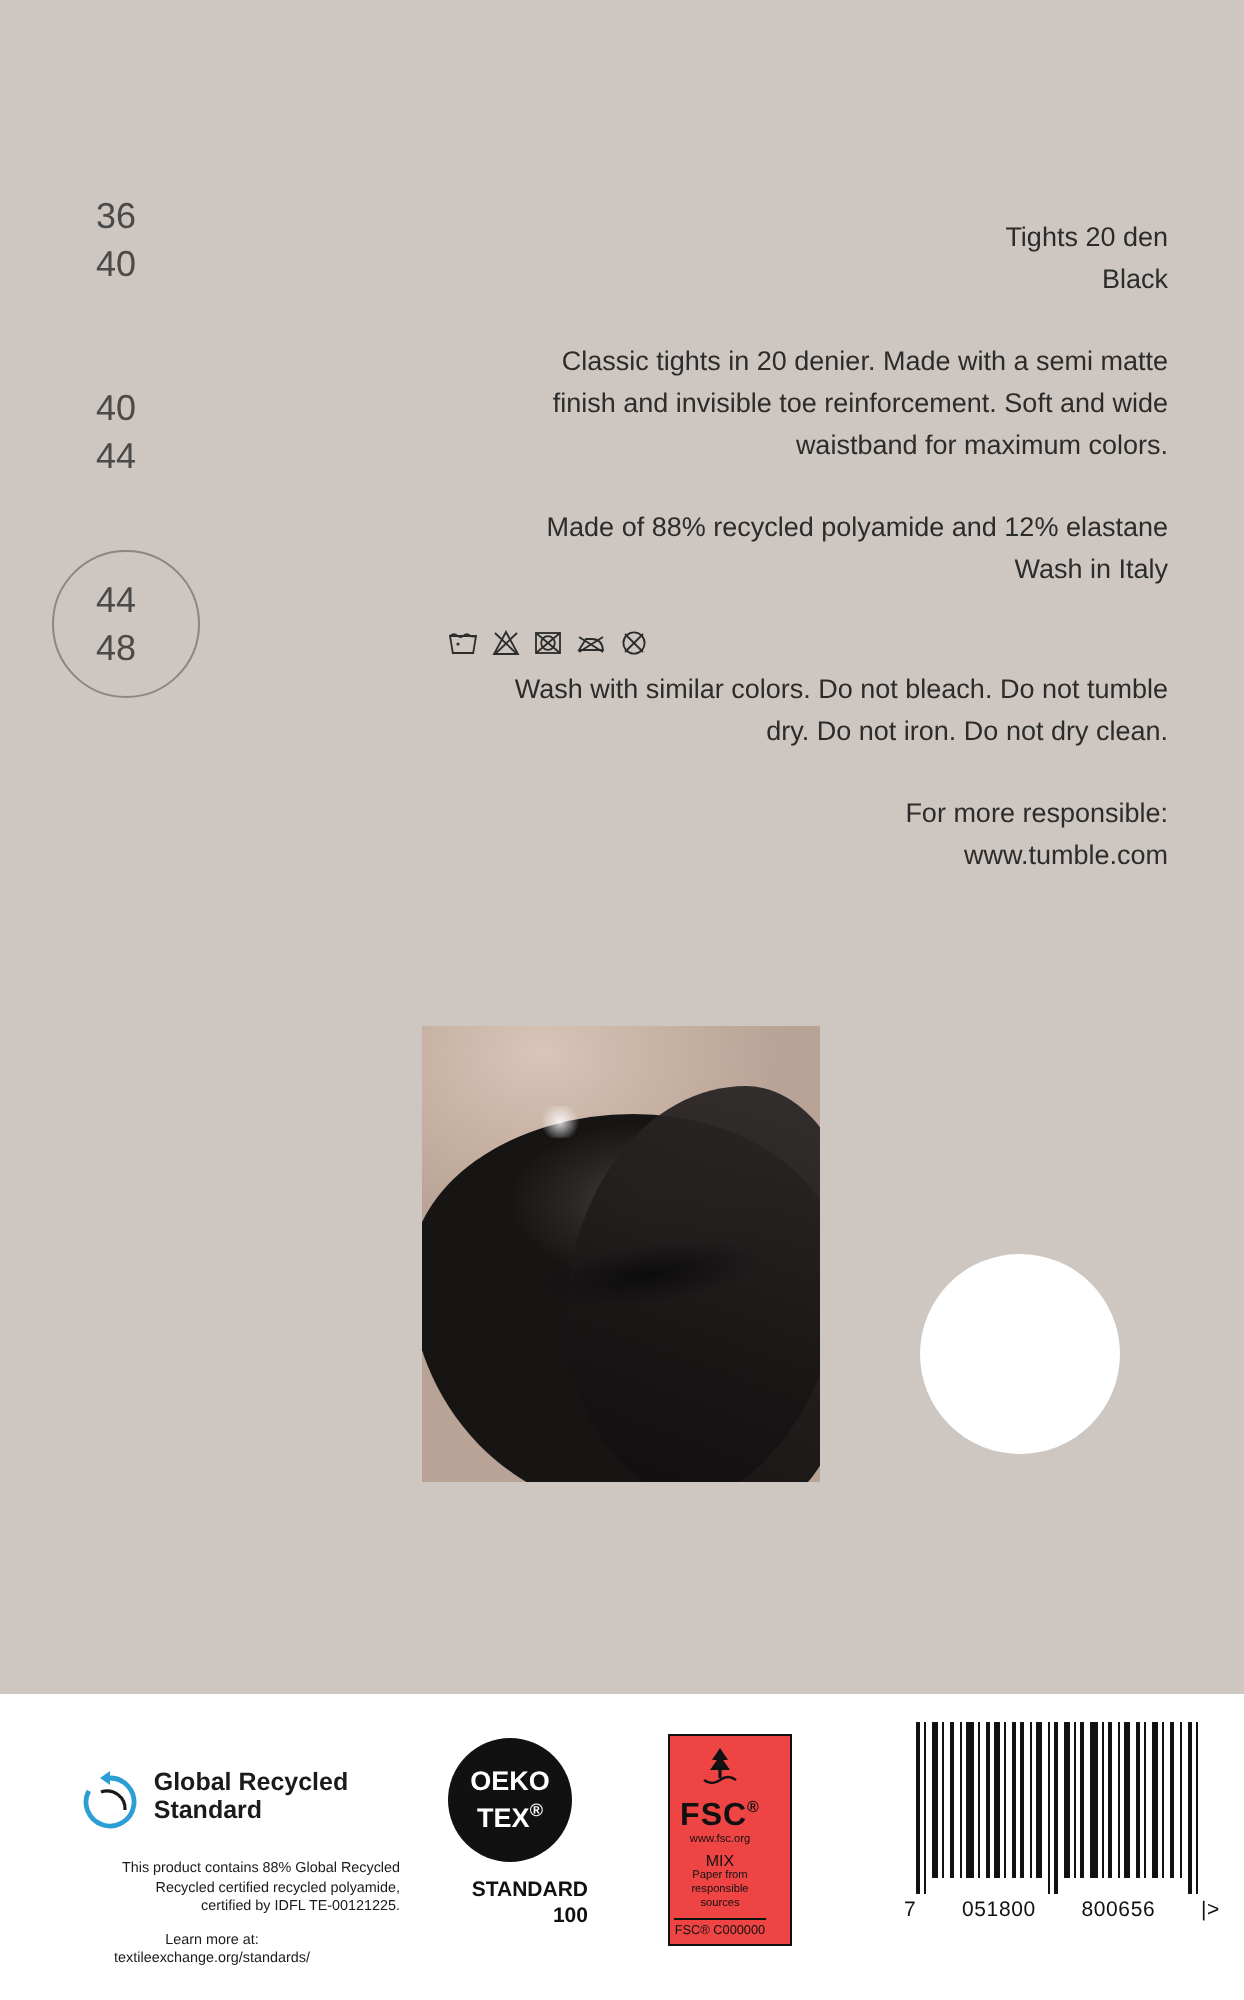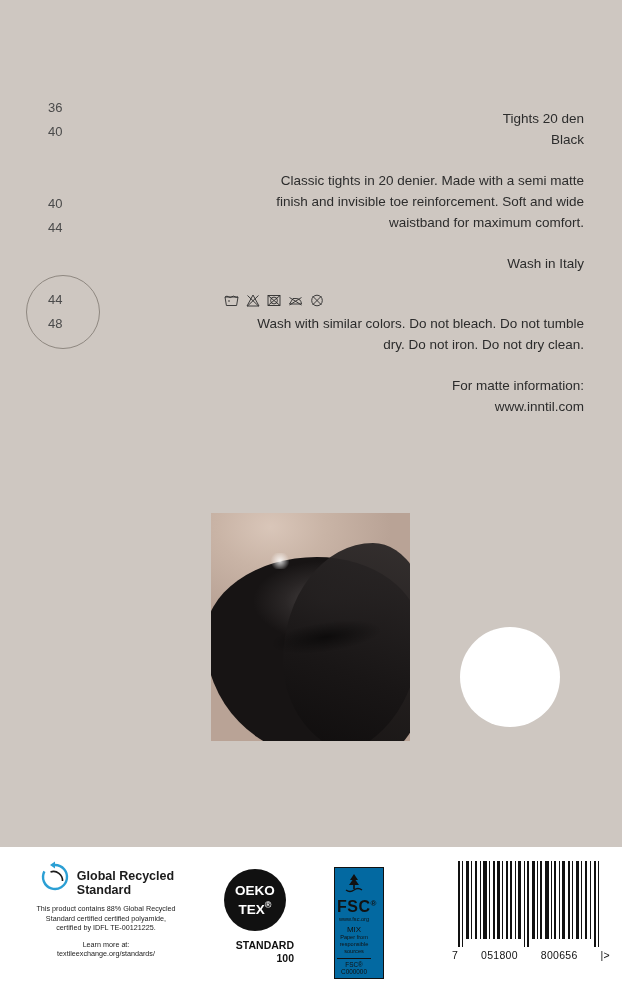--- a/index.html
+++ b/index.html
@@ -16,21 +16,21 @@
 
   
   .size-col {
     position: absolute;
     left: 26px;
     top: 96px;
     width: 80px;
   }
   .size-pair {
     color: #4a4a4a;
-    font-size: 13px;
+    font-size: 18px;
     line-height: 24px;
     text-align: left;
     padding-left: 22px;
     margin-bottom: 48px;
   }
   .size-pair.circled {
     position: relative;
     margin-bottom: 0;
   }
   .size-circle {
@@ -143,36 +143,38 @@
 
   .grs {
     position: absolute;
     left: 12px;
     top: 14px;
     width: 188px;
     text-align: center;
   }
   .grs-logo {
     display: flex;
-    align-items: flex-end;
+    align-items: flex-start;
     justify-content: center;
     gap: 5px;
+    margin-top: 24px;
   }
   .grs-title {
     font-size: 12.5px;
     font-weight: bold;
     line-height: 13.5px;
     text-align: left;
     color: #1b1b1b;
   }
   .grs-body {
     margin-top: 7px;
     font-size: 7.2px;
     line-height: 9.6px;
     color: #1b1b1b;
+    text-align: right;
   }
   .grs-learn {
     margin-top: 7px;
     font-size: 7.2px;
     line-height: 9.6px;
     color: #1b1b1b;
   }
 
   .oeko {
     position: absolute;
@@ -202,25 +204,25 @@
     font-size: 10.5px;
     font-weight: bold;
     line-height: 13px;
     color: #111;
   }
 
   .fsc {
     position: absolute;
     left: 334px;
     top: 20px;
-    width: 50px;
+    width: 62px;
     border: 1px solid #111;
     padding: 4px 12px 3px 2px;
     text-align: center;
-    background: #0369a1;
+    background: #ef4444;
   }
   .fsc-mark {
     font-size: 16px;
     font-weight: bold;
     letter-spacing: .5px;
     color: #111;
     line-height: 17px;
   }
   .fsc-mark .reg { font-size: 8px; vertical-align: super; }
   .fsc-www { font-size: 5.6px; color: #111; margin-top: 1px; }
@@ -278,24 +280,25 @@
 <div class="info">
 
   <p>
     <span class="line">Tights 20 den</span>
     <span class="line">Black</span>
   </p>
 
   <p>
     <span class="line">Classic tights in 20 denier. Made with a semi matte</span>
     <span class="line">finish and invisible toe reinforcement. Soft and wide</span>
-    <span class="line">waistband for maximum comfort.</span>
+    <span class="line">waistband for maximum colors.</span>
   </p>
 
   <p>
+    <span class="line">Made of 88% recycled polyamide and 12% elastane</span>
     <span class="line">Wash in Italy</span>
   </p>
 
   <div class="care-icons">
 
     <span>
       <svg width="15" height="13" viewBox="0 0 15 13">
         <path d="M1 3 h13 l-1.4 8.5 h-10.2 z" fill="none" stroke="#2c2c2c" stroke-width="0.9"></path>
         <path d="M1 3 q2 -1.6 3.6 -0.2 q1.6 1.4 3.2 0 q1.6 -1.4 3.2 0 q1.2 1 3 0.2" fill="none" stroke="#2c2c2c" stroke-width="0.9"></path>
         <circle cx="5" cy="7" r="0.8" fill="#2c2c2c"></circle>
@@ -335,22 +338,22 @@
       </svg>
     </span>
   </div>
 
   <p>
     <span class="line">Wash with similar colors. Do not bleach. Do not tumble</span>
     <span class="line">dry. Do not iron. Do not dry clean.</span>
   </p>
 
   <p>
-    <span class="line">For matte information:</span>
-    <span class="line">www.inntil.com</span>
+    <span class="line">For more responsible:</span>
+    <span class="line">www.tumble.com</span>
   </p>
 
 </div>
 
 <div class="photo">
   <div class="skin"></div>
   <div class="leg"></div>
   <div class="leg2"></div>
   <div class="crease"></div>
   <div class="sheen"></div>
@@ -369,21 +372,21 @@
           <path d="M24.5 20 a9 9 0 0 0 -12 -9" fill="none" stroke="#1b1b1b" stroke-width="1.6"></path>
         </svg>
       </span>
       <span class="grs-title">
         <span>Global Recycled</span><br>
         <span>Standard</span>
       </span>
     </div>
     <div class="grs-body">
       <div>This product contains 88% Global Recycled</div>
-      <div>Standard certified certified polyamide,</div>
+      <div>Recycled certified recycled polyamide,</div>
       <div>certified by IDFL TE-00121225.</div>
     </div>
     <div class="grs-learn">
       <div>Learn more at:</div>
       <div>textileexchange.org/standards/</div>
     </div>
   </div>
 
   <div class="oeko">
     <div class="oeko-badge">

